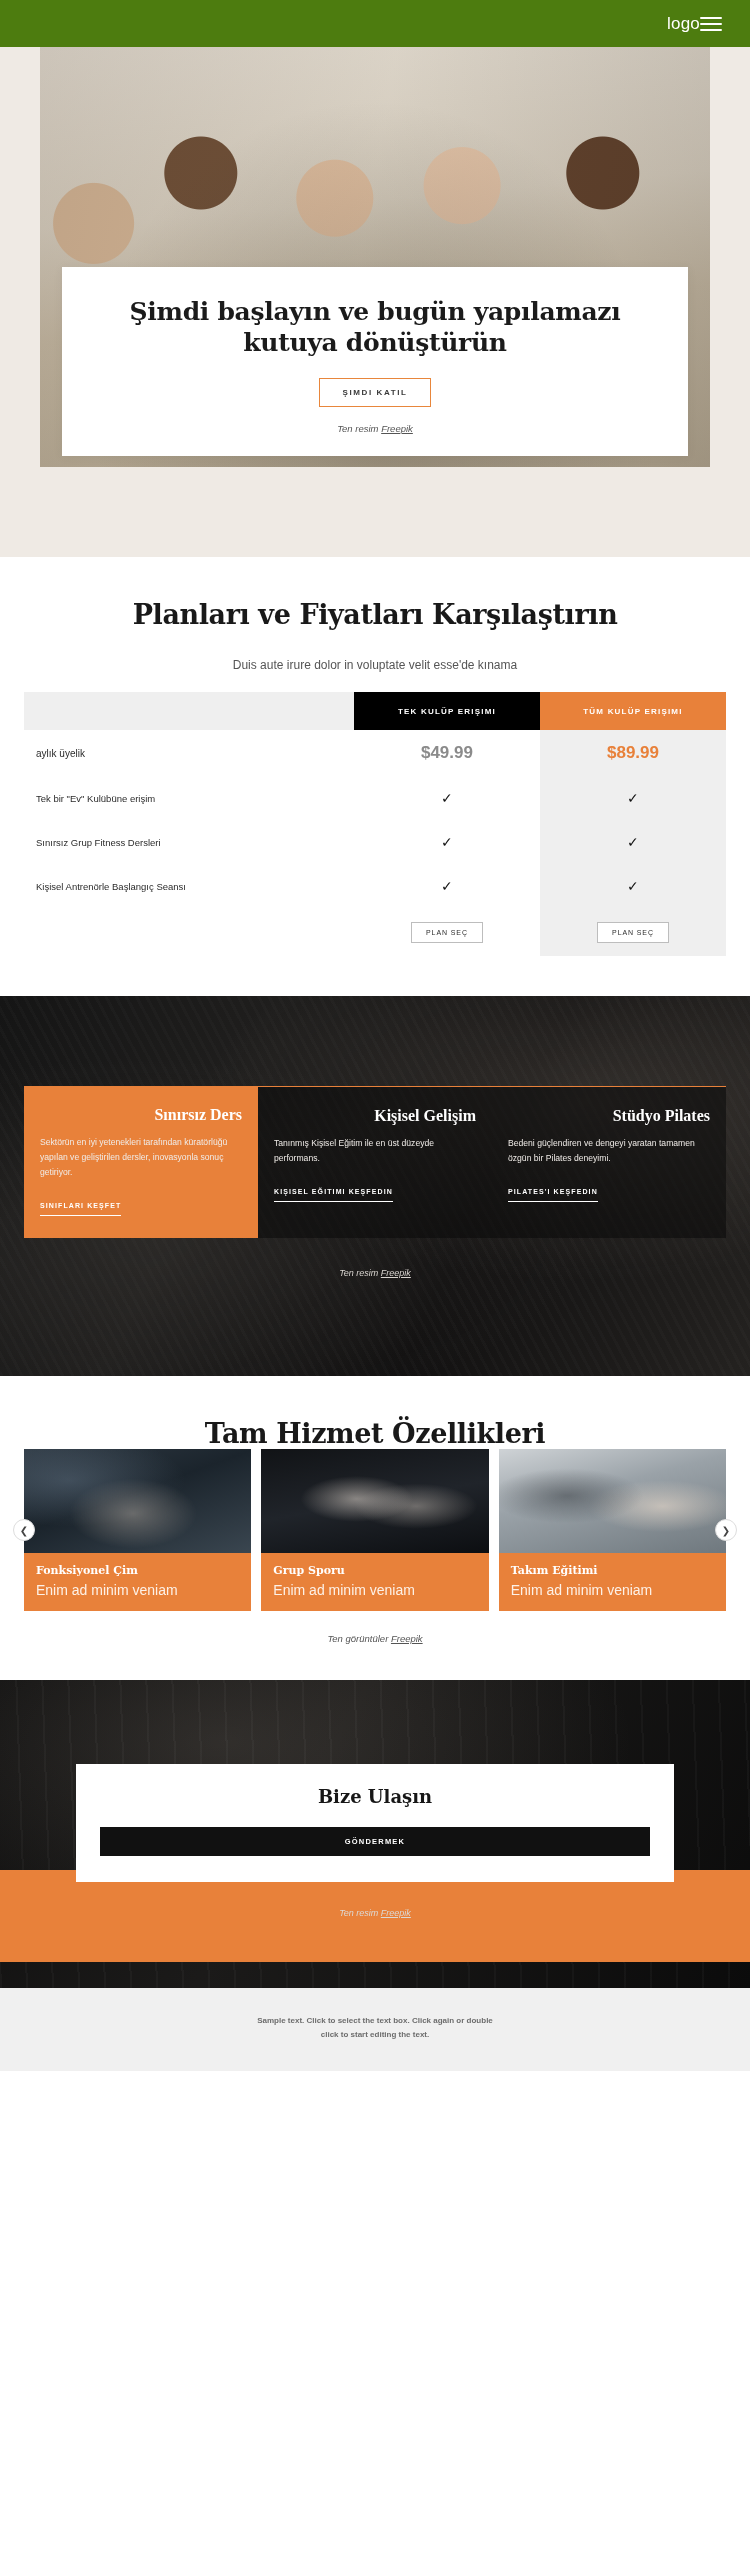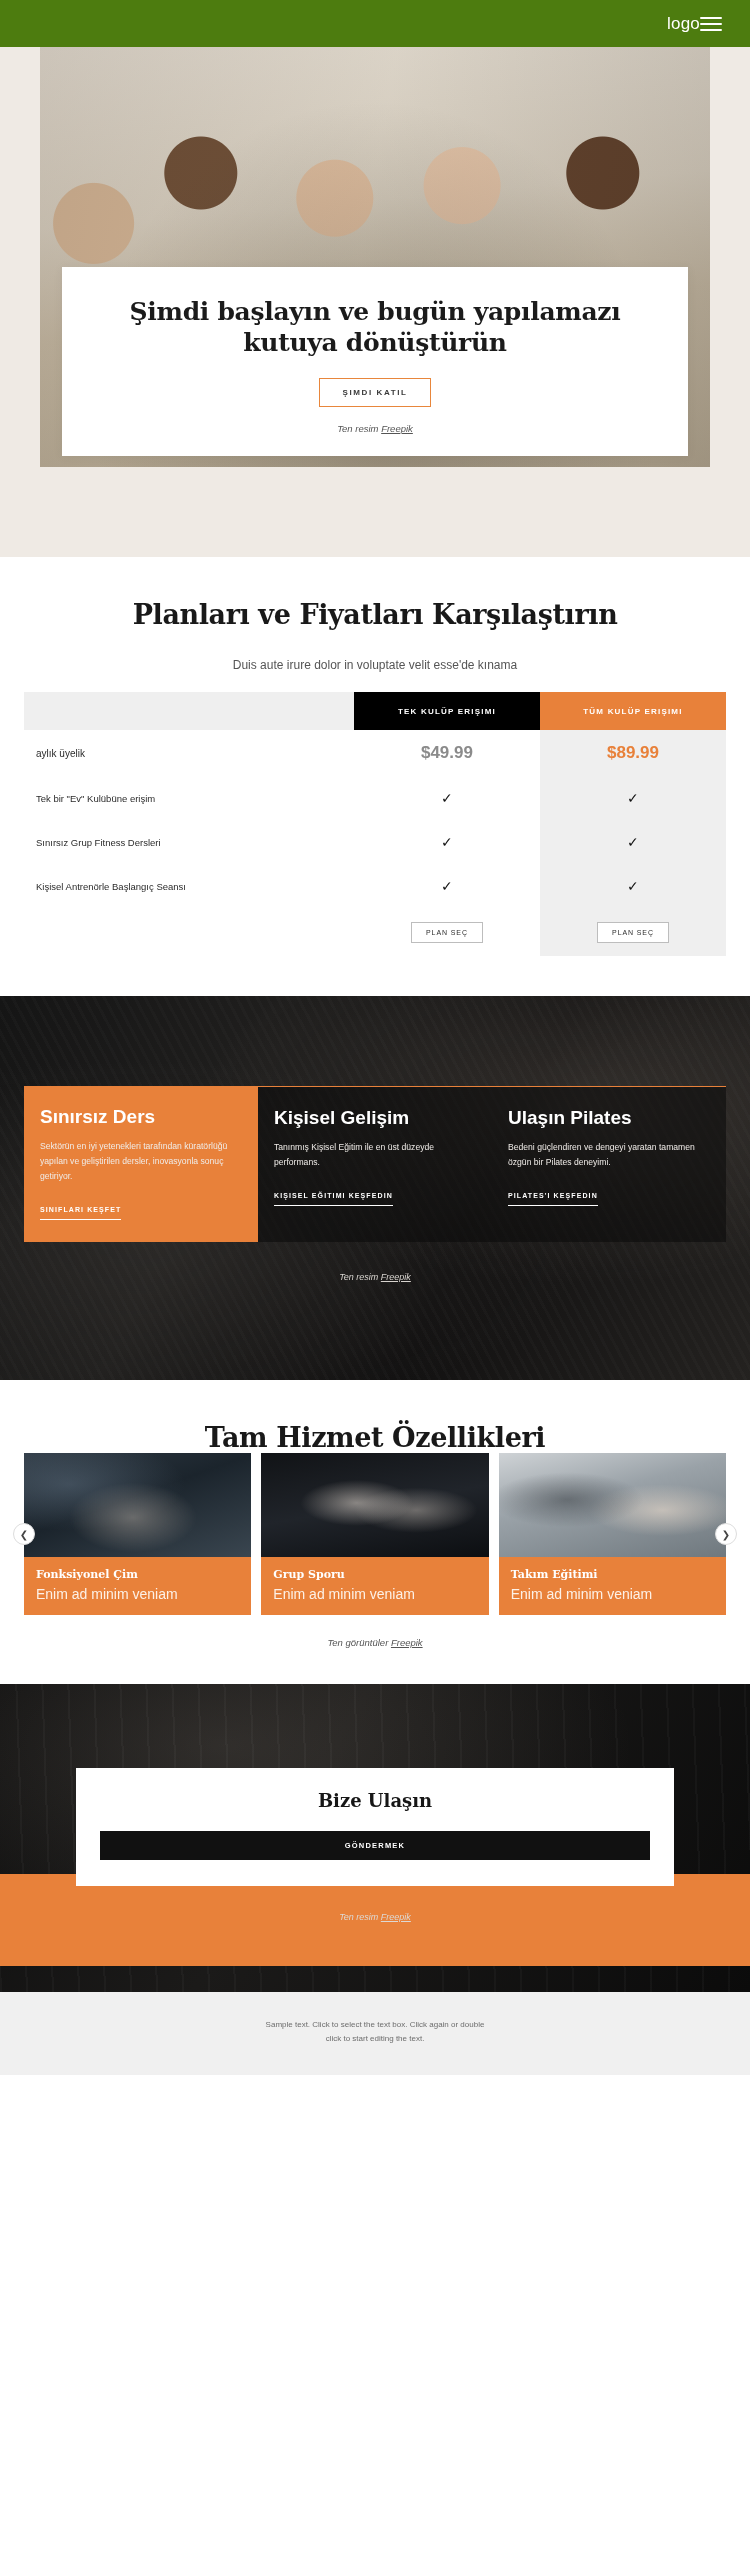--- a/index.html
+++ b/index.html
@@ -167,25 +167,26 @@
       repeating-linear-gradient(62deg, rgba(255,255,255,.018) 0 3px, transparent 3px 9px);
   }
   .cards { position: relative; display: flex; gap: 0; z-index: 2; }
   .card { flex: 1; padding: 20px 16px 22px; }
   .card.orange { background: #e8813a; }
   .card.dark {
     background: rgba(10,10,10,.55);
     border-top: 1px solid #e8813a;
   }
   .card h3 {
-    font-family: Liberation Sans, sans-serif;
-    font-size: 19px;
+    font-family: Liberation Serif, serif;
+    font-size: 16px;
     color: #fff;
     margin-bottom: 11px;
     font-weight: bold;
+    text-align: right;
   }
   .card p { font-size: 8.6px; line-height: 1.75; color: #f0ece8; }
   .card .link {
     display: inline-block;
     margin-top: 22px;
     font-size: 7px;
     font-weight: bold;
     letter-spacing: 1.1px;
     color: #fff;
     padding-bottom: 6px;
@@ -294,20 +295,21 @@
     text-align: center; margin-top: 26px;
     font-size: 9px; font-style: italic; color: #ddd9d4;
   }
   .contact-credit a { color: #ddd9d4; }
 
   
   .footer {
     background: #f0f0f0;
     padding: 26px 24px 30px;
     text-align: center;
+    font-weight: bold;
   }
   .footer p { font-size: 8px; color: #6d6d6d; line-height: 1.7; }
 </style>
 </head>
 <body>
 
 <div class="page">
 
   <div class="site-header">
     <div class="logo">logo</div>
@@ -390,21 +392,21 @@
         <h3>Sınırsız Ders</h3>
         <p>Sektörün en iyi yetenekleri tarafından küratörlüğü yapılan ve geliştirilen dersler, inovasyonla sonuç getiriyor.</p>
         <span class="link">SINIFLARI KEŞFET</span>
       </div>
       <div class="card dark">
         <h3>Kişisel Gelişim</h3>
         <p>Tanınmış Kişisel Eğitim ile en üst düzeyde performans.</p>
         <span class="link">KIŞISEL EĞITIMI KEŞFEDIN</span>
       </div>
       <div class="card dark">
-        <h3>Ulaşın Pilates</h3>
+        <h3>Stüdyo Pilates</h3>
         <p>Bedeni güçlendiren ve dengeyi yaratan tamamen özgün bir Pilates deneyimi.</p>
         <span class="link">PILATES'I KEŞFEDIN</span>
       </div>
     </div>
     <div class="dark-credit">
       <span>Ten resim </span><a href="#">Freepik</a>
     </div>
   </div>
 
   <div class="gallery-section">

